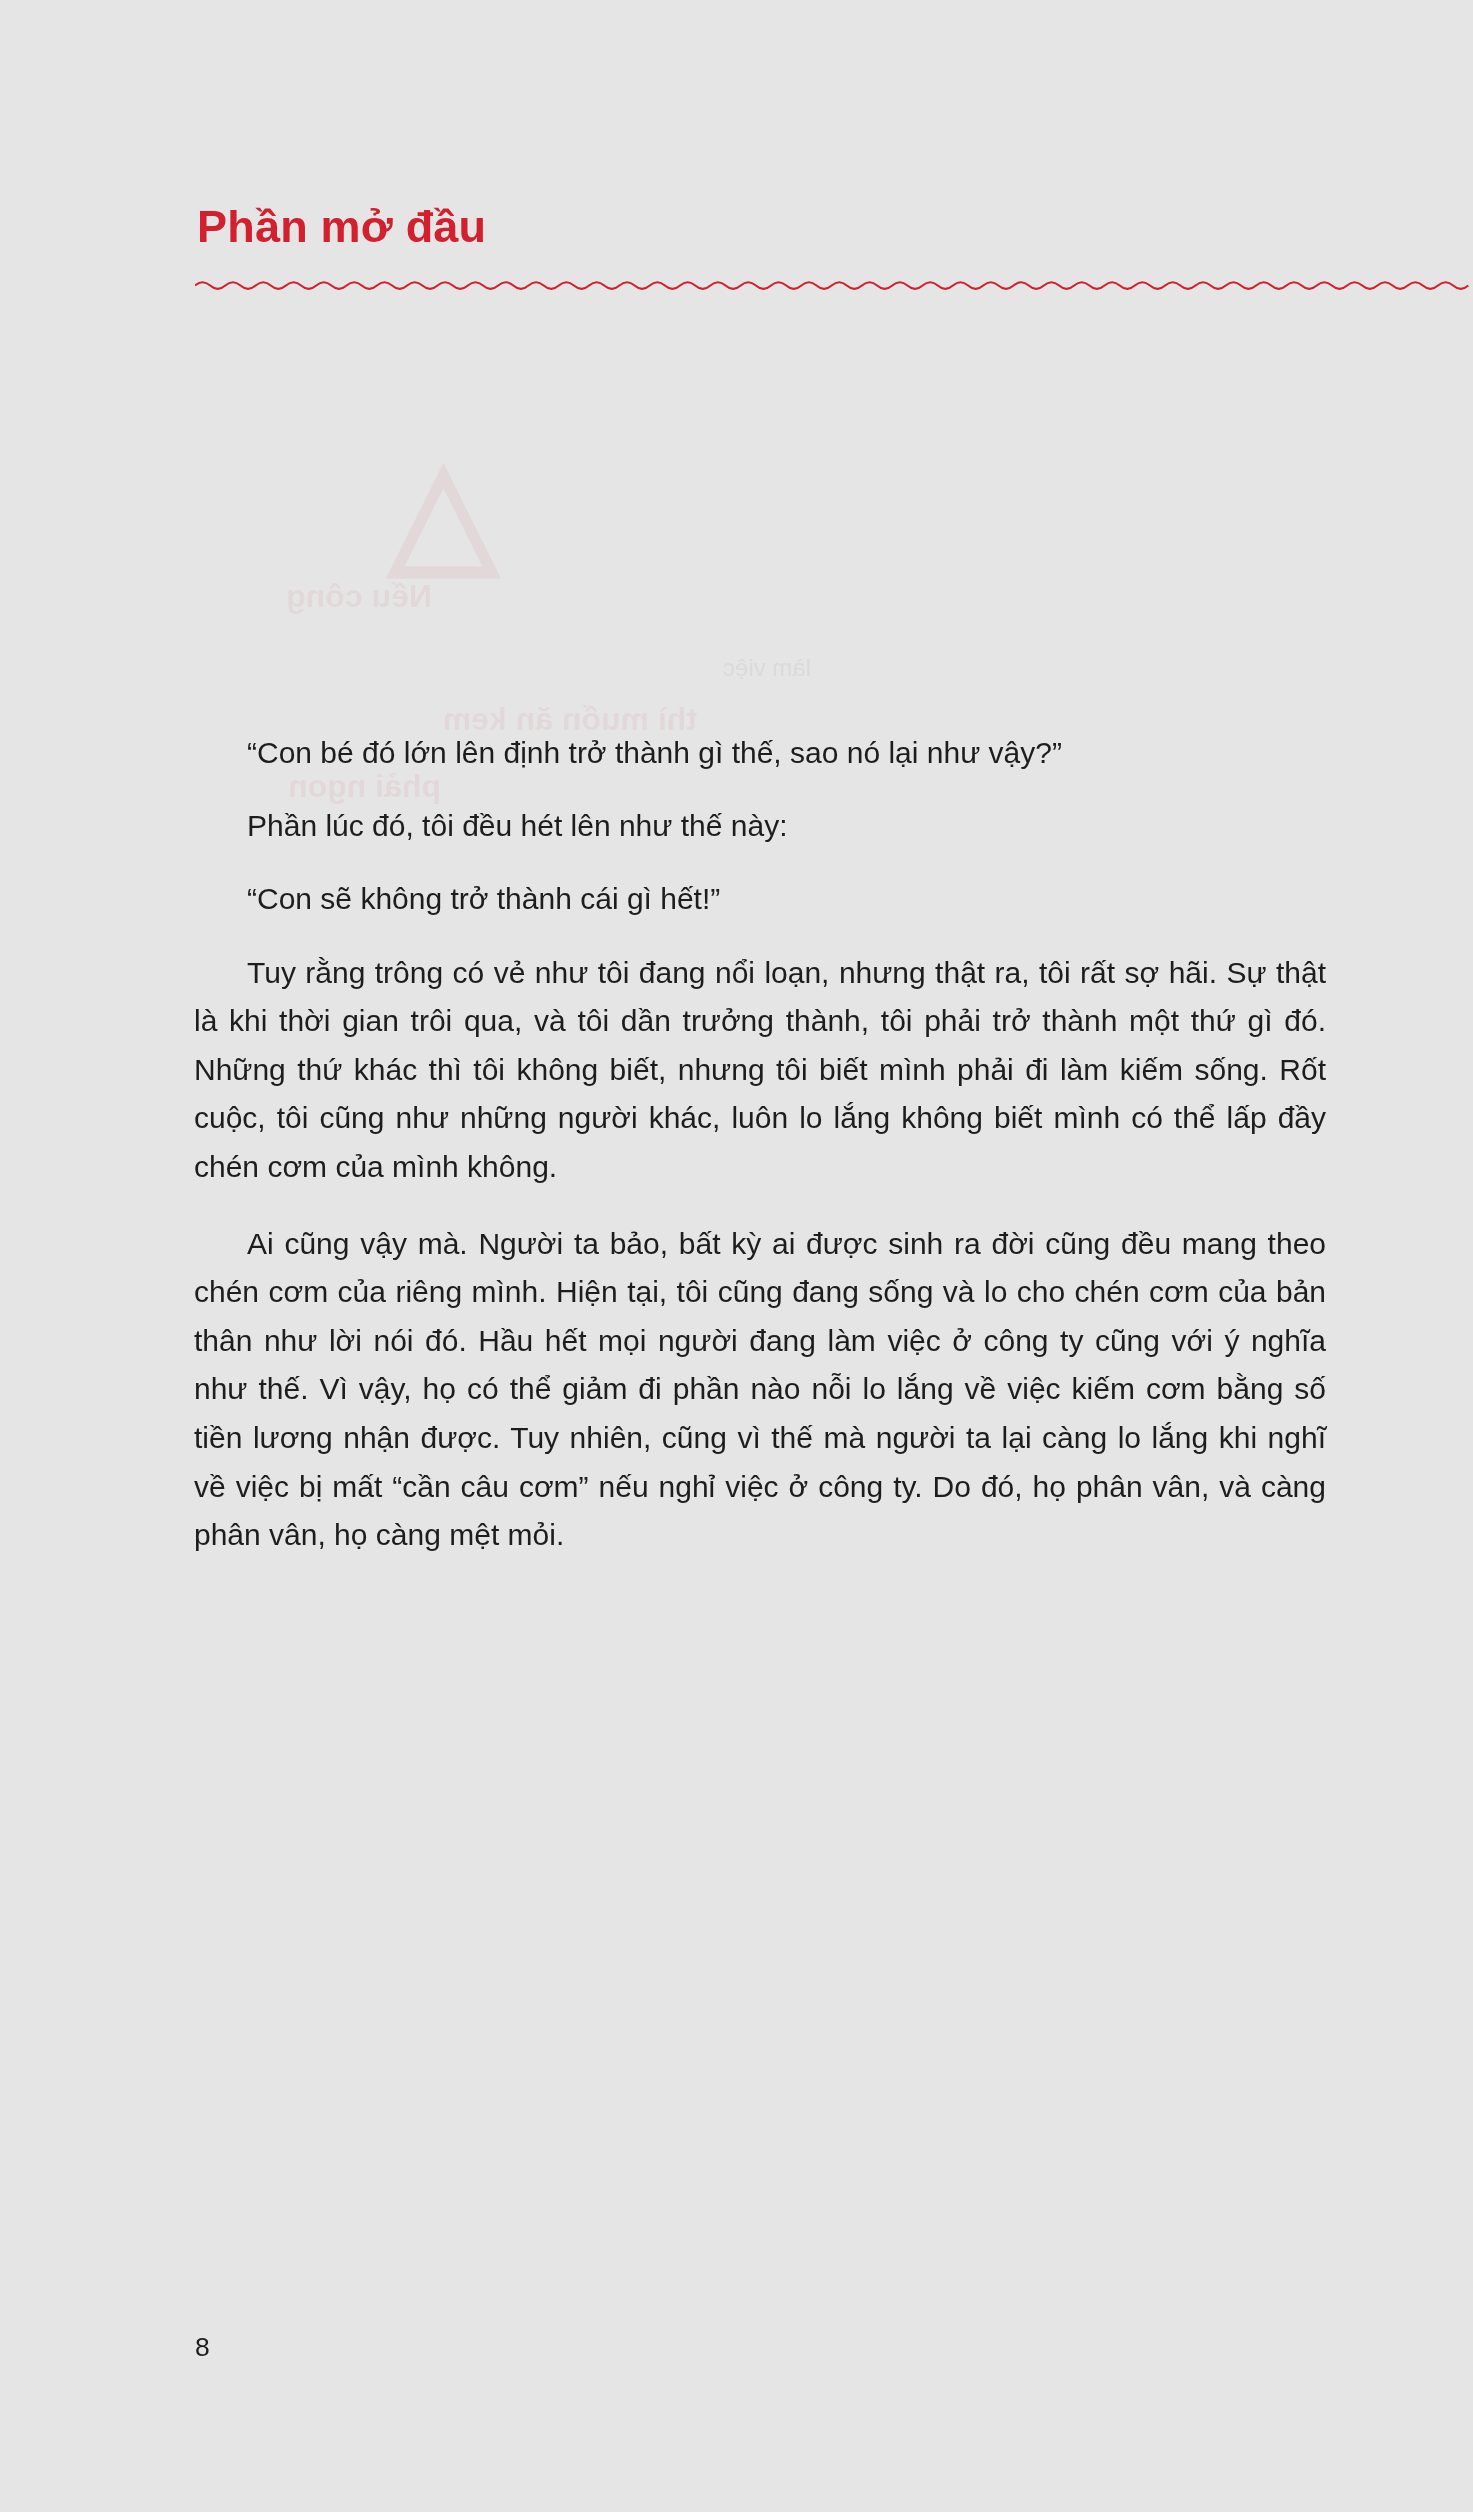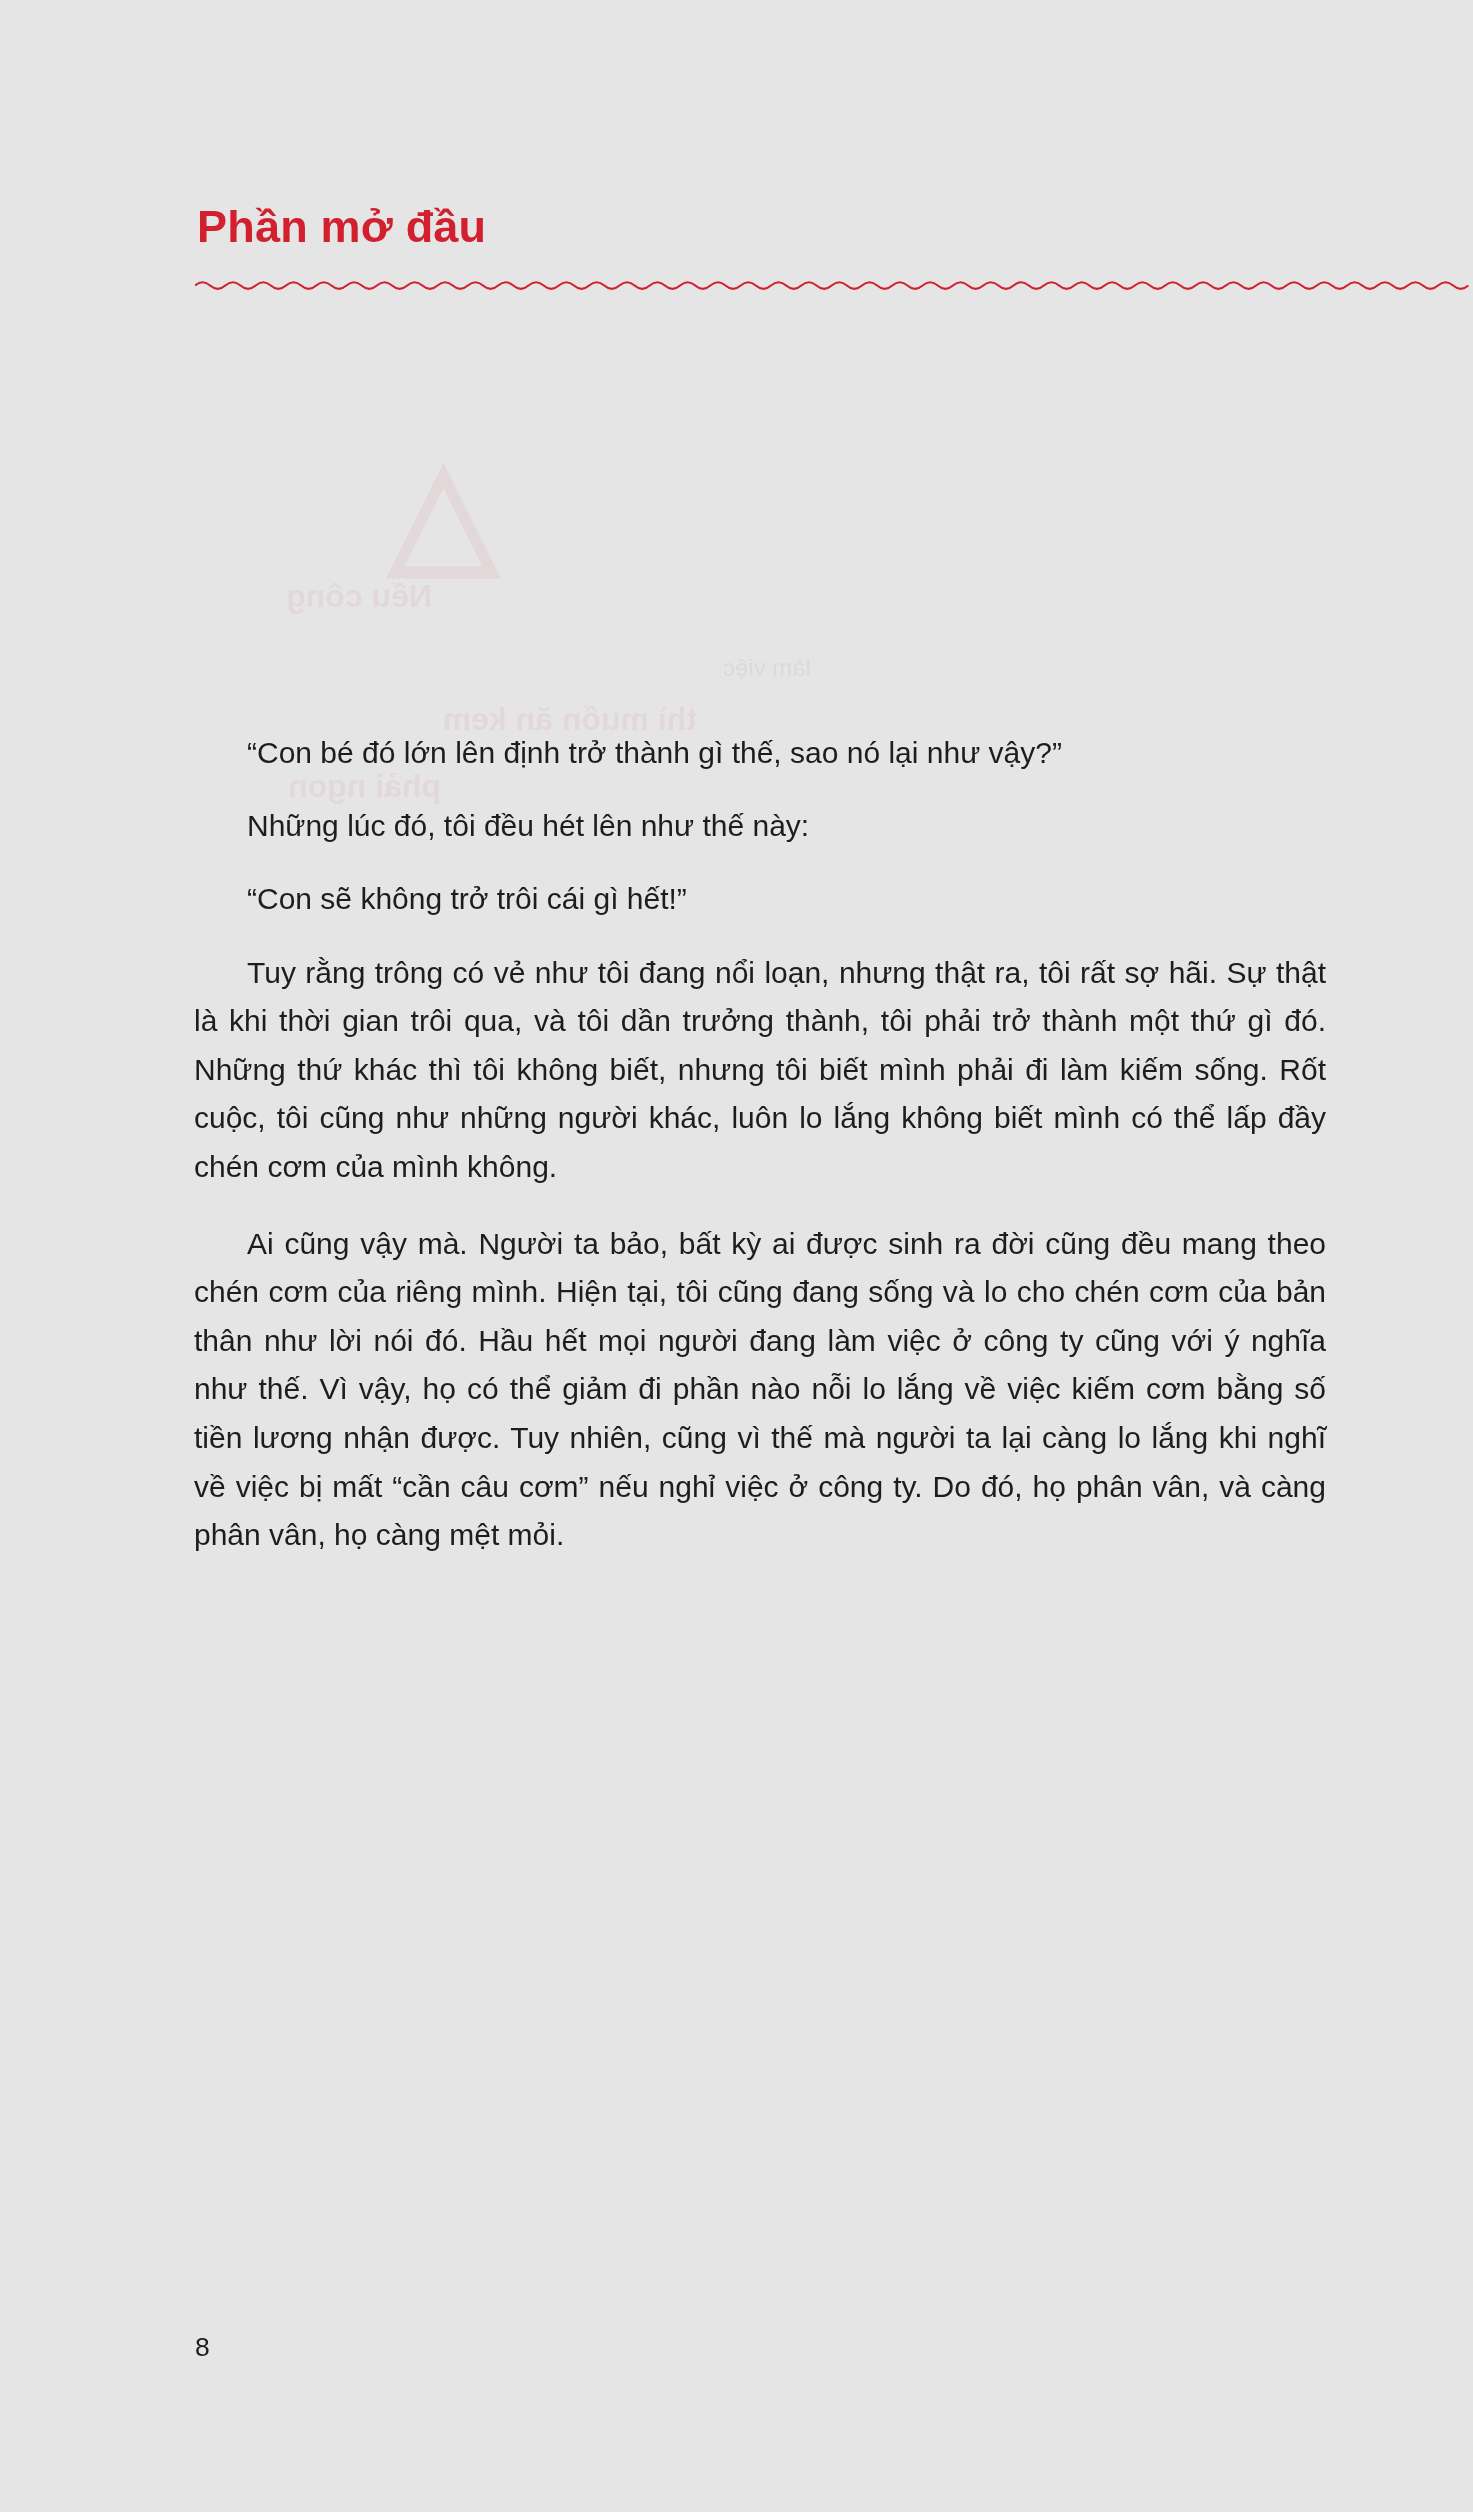--- a/index.html
+++ b/index.html
@@ -140,22 +140,22 @@
 
     <div class="section-title">Phần mở đầu</div>
 
     <svg class="squiggle" viewBox="0 0 1350 14" preserveAspectRatio="none">
       <path d="M0,9 Q8,2 16,9 T32,9 T48,9 T64,9 T80,9 T96,9 T112,9 T128,9 T144,9 T160,9 T176,9 T192,9 T208,9 T224,9 T240,9 T256,9 T272,9 T288,9 T304,9 T320,9 T336,9 T352,9 T368,9 T384,9 T400,9 T416,9 T432,9 T448,9 T464,9 T480,9 T496,9 T512,9 T528,9 T544,9 T560,9 T576,9 T592,9 T608,9 T624,9 T640,9 T656,9 T672,9 T688,9 T704,9 T720,9 T736,9 T752,9 T768,9 T784,9 T800,9 T816,9 T832,9 T848,9 T864,9 T880,9 T896,9 T912,9 T928,9 T944,9 T960,9 T976,9 T992,9 T1008,9 T1024,9 T1040,9 T1056,9 T1072,9 T1088,9 T1104,9 T1120,9 T1136,9 T1152,9 T1168,9 T1184,9 T1200,9 T1216,9 T1232,9 T1248,9 T1264,9 T1280,9 T1296,9 T1312,9 T1328,9 T1344,9" fill="none" stroke="#d2202f" stroke-width="2.2"></path>
     </svg>
 
 
     <div class="body-text">
       <p class="tight">“Con bé đó lớn lên định trở thành gì thế, sao nó lại như vậy?”</p>
-      <p class="tight">Những lúc đó, tôi đều hét lên như thế này:</p>
-      <p class="tight">“Con sẽ không trở trôi cái gì hết!”</p>
+      <p class="tight">Phần lúc đó, tôi đều hét lên như thế này:</p>
+      <p class="tight">“Con sẽ không trở thành cái gì hết!”</p>
       <p class="para-big">Tuy rằng trông có vẻ như tôi đang nổi loạn, nhưng thật ra, tôi rất sợ hãi. Sự thật là khi thời gian trôi qua, và tôi dần trưởng thành, tôi phải trở thành một thứ gì đó. Những thứ khác thì tôi không biết, nhưng tôi biết mình phải đi làm kiếm sống. Rốt cuộc, tôi cũng như những người khác, luôn lo lắng không biết mình có thể lấp đầy chén cơm của mình không.</p>
       <p class="para-big">Ai cũng vậy mà. Người ta bảo, bất kỳ ai được sinh ra đời cũng đều mang theo chén cơm của riêng mình. Hiện tại, tôi cũng đang sống và lo cho chén cơm của bản thân như lời nói đó. Hầu hết mọi người đang làm việc ở công ty cũng với ý nghĩa như thế. Vì vậy, họ có thể giảm đi phần nào nỗi lo lắng về việc kiếm cơm bằng số tiền lương nhận được. Tuy nhiên, cũng vì thế mà người ta lại càng lo lắng khi nghĩ về việc bị mất “cần câu cơm” nếu nghỉ việc ở công ty. Do đó, họ phân vân, và càng phân vân, họ càng mệt mỏi.</p>
     </div>
 
     <div class="page-number">8</div>
 
   </div>
 </div>
 
 

